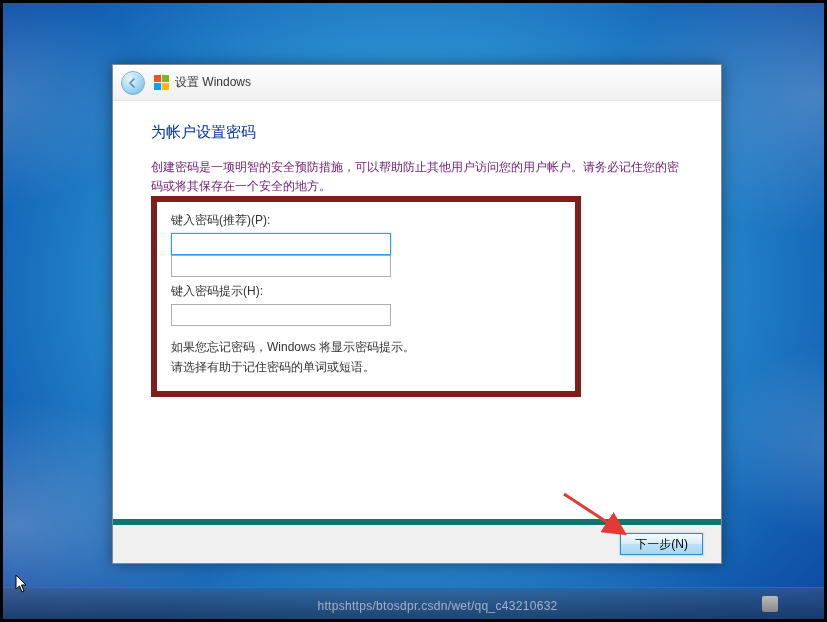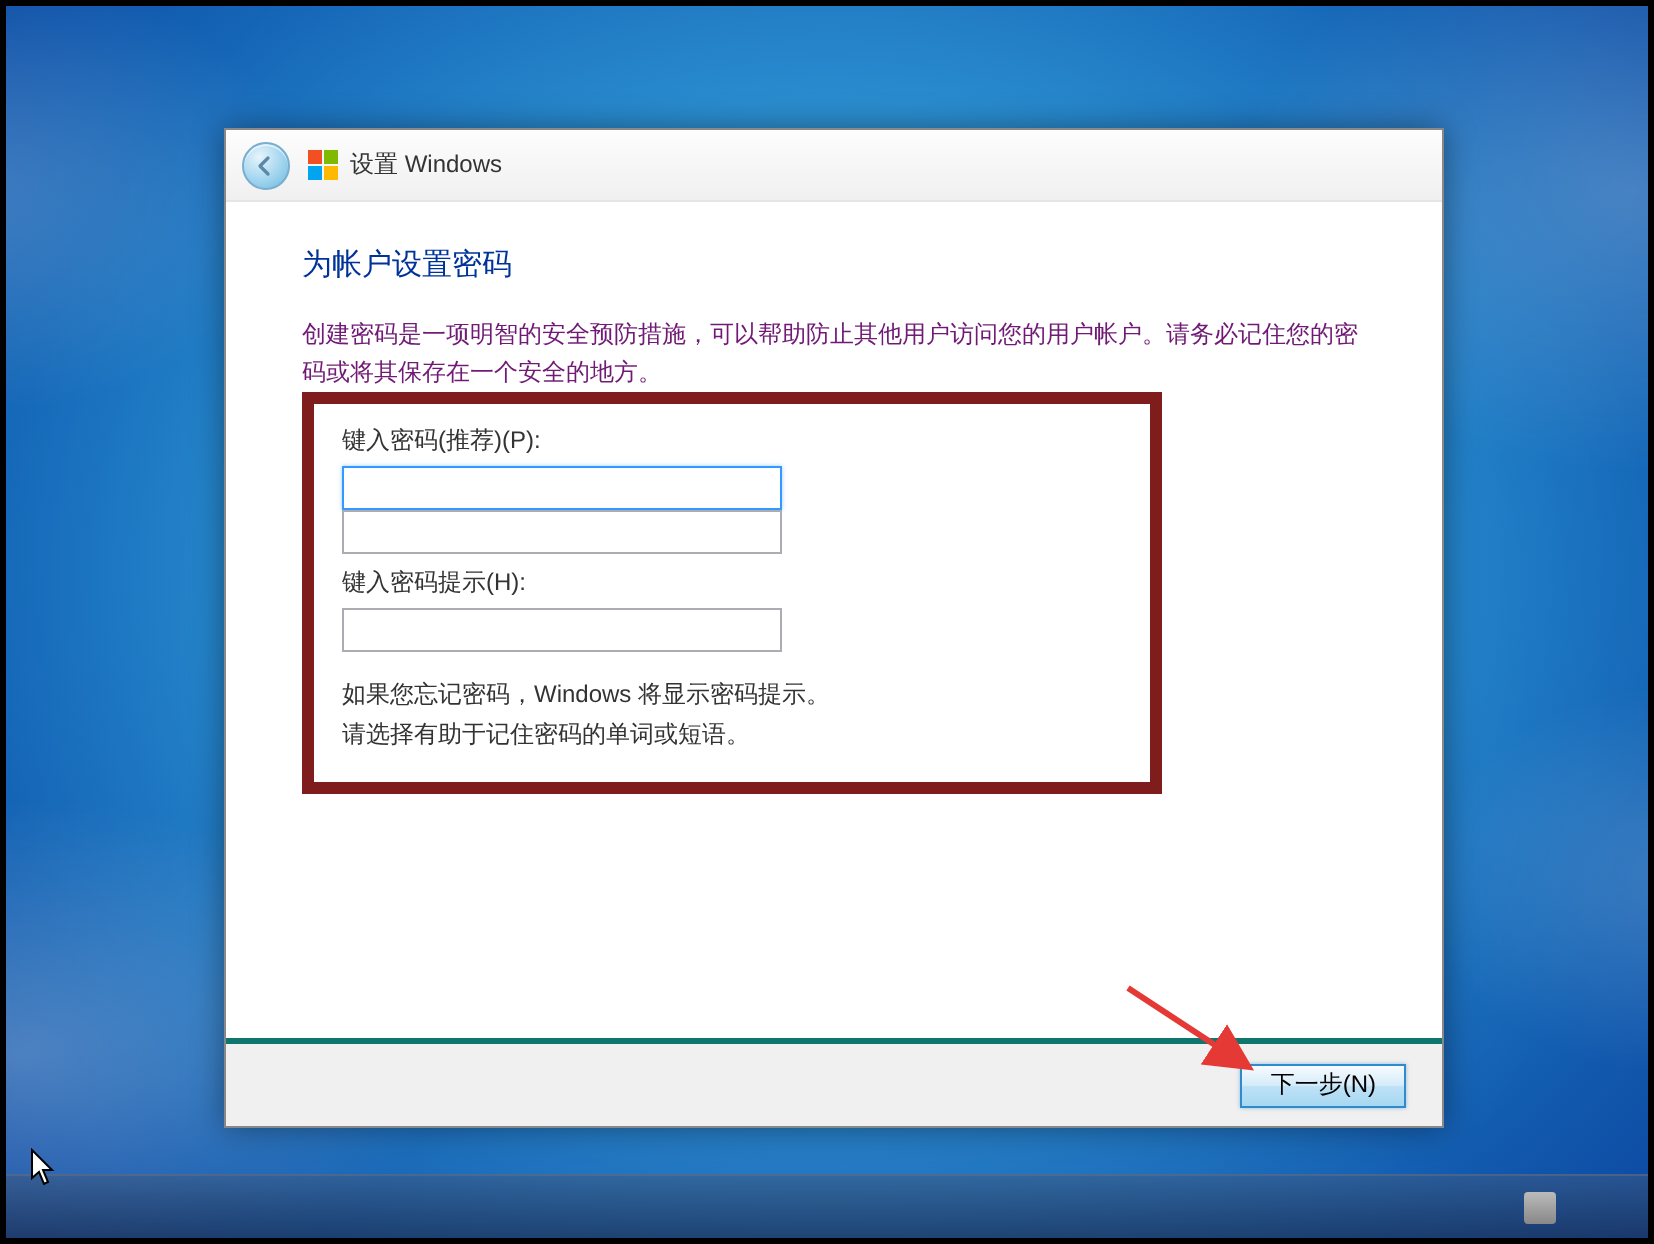--- a/index.html
+++ b/index.html
@@ -137,21 +137,21 @@
       line-height: 1.6;
       margin-top: 12px;
     }
     .dialog-footer {
       position: absolute;
       bottom: 0;
       left: 0;
       right: 0;
       height: 44px;
       background: #f0f0f0;
-      border-top: 3px solid #0f766e;
+      border-top: 6px solid #0f766e;
       display: flex;
       align-items: center;
       justify-content: flex-end;
       padding: 0 18px;
     }
     .next-button {
       min-width: 82px;
       height: 22px;
       font-size: 12px;
       background: linear-gradient(#f7fbfe, #d5ecf9 48%, #bde1f6 52%, #a7d8f2);
@@ -265,20 +265,21 @@
   <svg class="arrow" viewBox="0 0 90 60">
     <defs>
       <marker id="ah" markerWidth="8" markerHeight="8" refX="6" refY="4" orient="auto">
         <path d="M0,0 L8,4 L0,8 Z" fill="#e53935"></path>
       </marker>
     </defs>
     <line x1="6" y1="6" x2="64" y2="44" stroke="#e53935" stroke-width="3" marker-end="url(#ah)"></line>
   </svg>
 
   <div class="taskbar">
+    <div class="watermark">httpshttps/btosdpr.csdn/wet/qq_c43210632</div>
     <div class="tray-icon-net"></div>
     <div class="tray-clock">16:32</div>
   </div>
 
   <svg class="cursor" viewBox="0 0 14 20">
     <path d="M1,1 L1,15 L4.5,12 L7,18 L9,17 L6.5,11 L11,11 Z" fill="#fff" stroke="#000" stroke-width="1"></path>
   </svg>
 
 </div>
 

